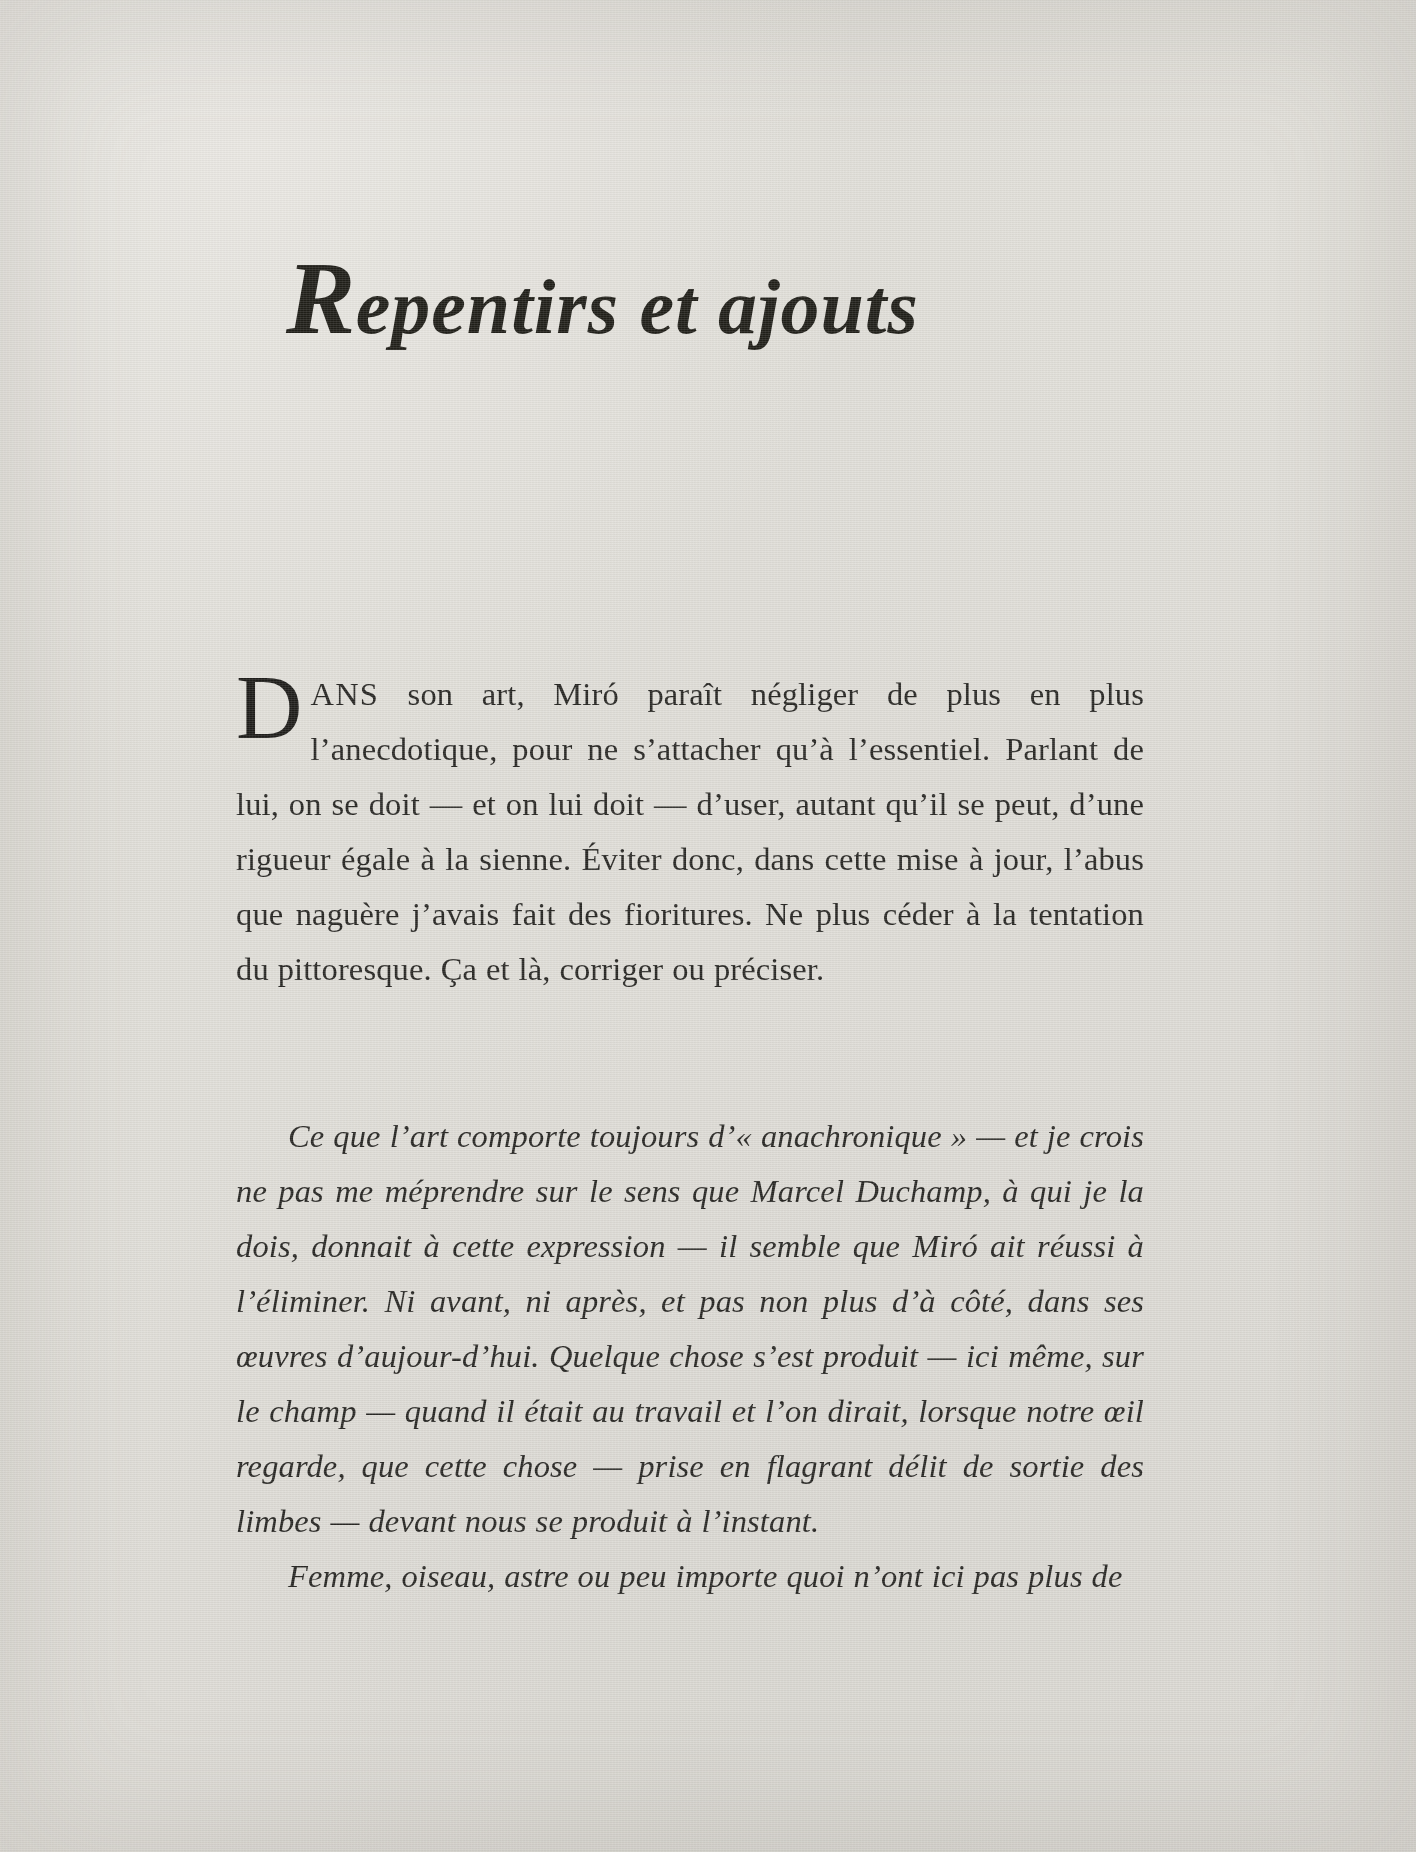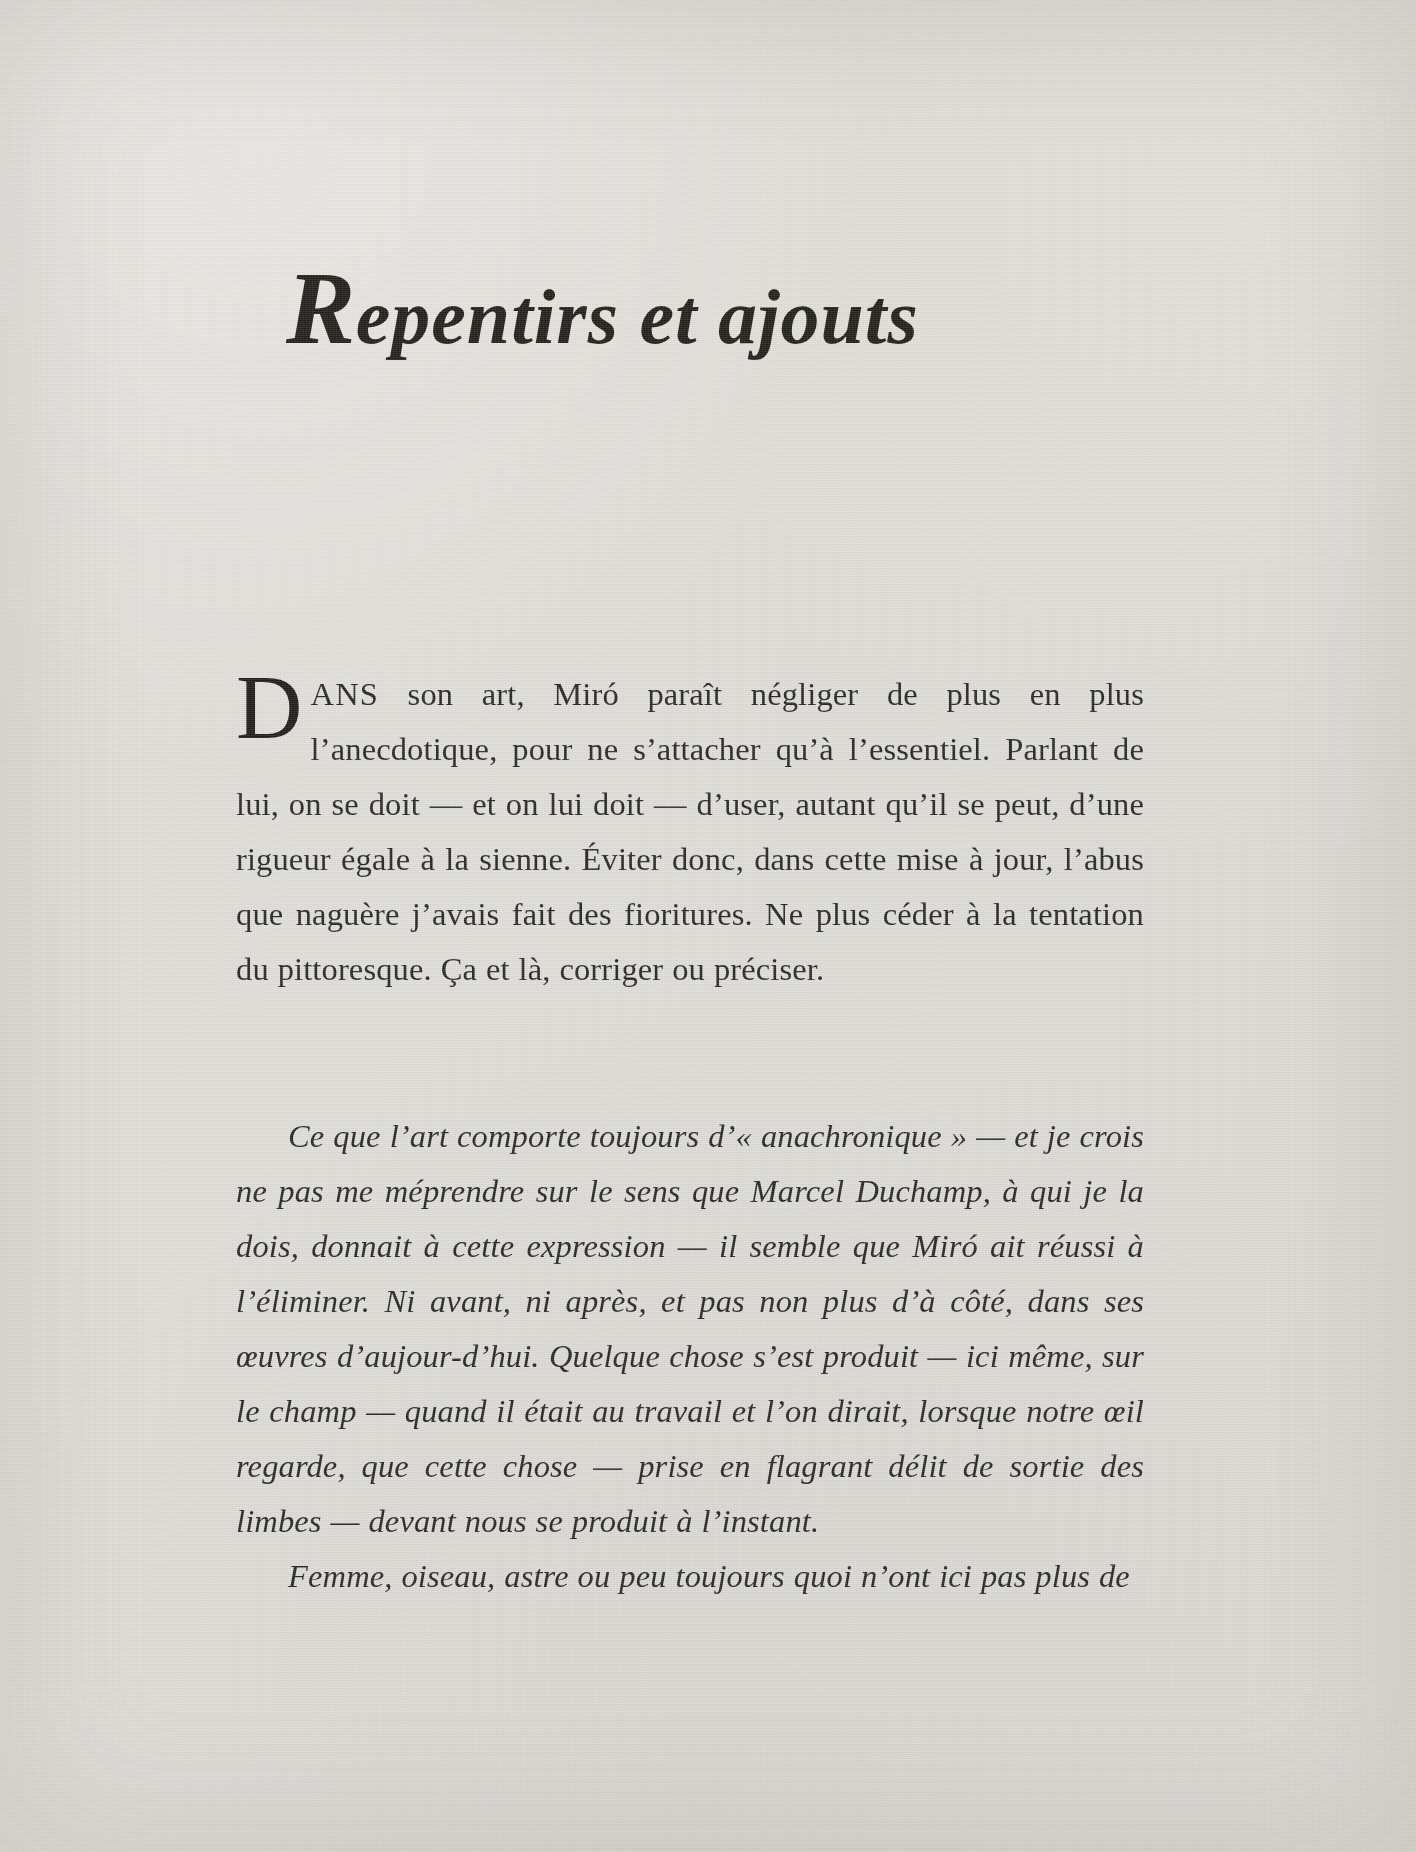--- a/index.html
+++ b/index.html
@@ -40,21 +40,21 @@
     position: absolute;
     inset: 0;
     pointer-events: none;
     box-shadow: inset 0 0 120px 30px rgba(120,118,112,0.13);
   }
 
   
   #title {
     position: absolute;
     left: 286px;
-    top: 220px;
+    top: 210px;
     width: 860px;
     font-style: italic;
     font-size: 78px;
     line-height: 1.0;
     letter-spacing: 0.012em;
     color: #16150f;
     white-space: nowrap;
   }
   #title .initial {
     font-size: 104px;
@@ -115,20 +115,20 @@
   <h1 id="title"><span class="initial">R</span><span>epentirs et ajouts</span></h1>
 
   <div id="body">
 
     <div id="p1-block">
       <p class="para" id="p1"><span class="dropcap">D</span><span class="smallcaps">ANS</span><span> son art, Miró paraît négliger de plus en plus l’anecdotique, pour ne s’attacher qu’à l’essentiel. Parlant de lui, on se doit — et on lui doit — d’user, autant qu’il se peut, d’une rigueur égale à la sienne. Éviter donc, dans cette mise à jour, l’abus que naguère j’avais fait des fioritures. Ne plus céder à la tentation du pittoresque. Ça et là, corriger ou préciser.</span></p>
     </div>
 
     <div id="p2-block">
       <p class="para indented" id="p2">Ce que l’art comporte toujours d’« anachronique » — et je crois ne pas me méprendre sur le sens que Marcel Duchamp, à qui je la dois, donnait à cette expression — il semble que Miró ait réussi à l’éliminer. Ni avant, ni après, et pas non plus d’à côté, dans ses œuvres d’aujour-d’hui. Quelque chose s’est produit — ici même, sur le champ — quand il était au travail et l’on dirait, lorsque notre œil regarde, que cette chose — prise en flagrant délit de sortie des limbes — devant nous se produit à l’instant.</p>
-      <p class="para indented" id="p3">Femme, oiseau, astre ou peu toujours quoi n’ont ici pas plus de</p>
+      <p class="para indented" id="p3">Femme, oiseau, astre ou peu importe quoi n’ont ici pas plus de</p>
     </div>
 
   </div>
 
   <div id="grain"></div>
   <div id="vignette"></div>
 </div>
 
 </body></html>

